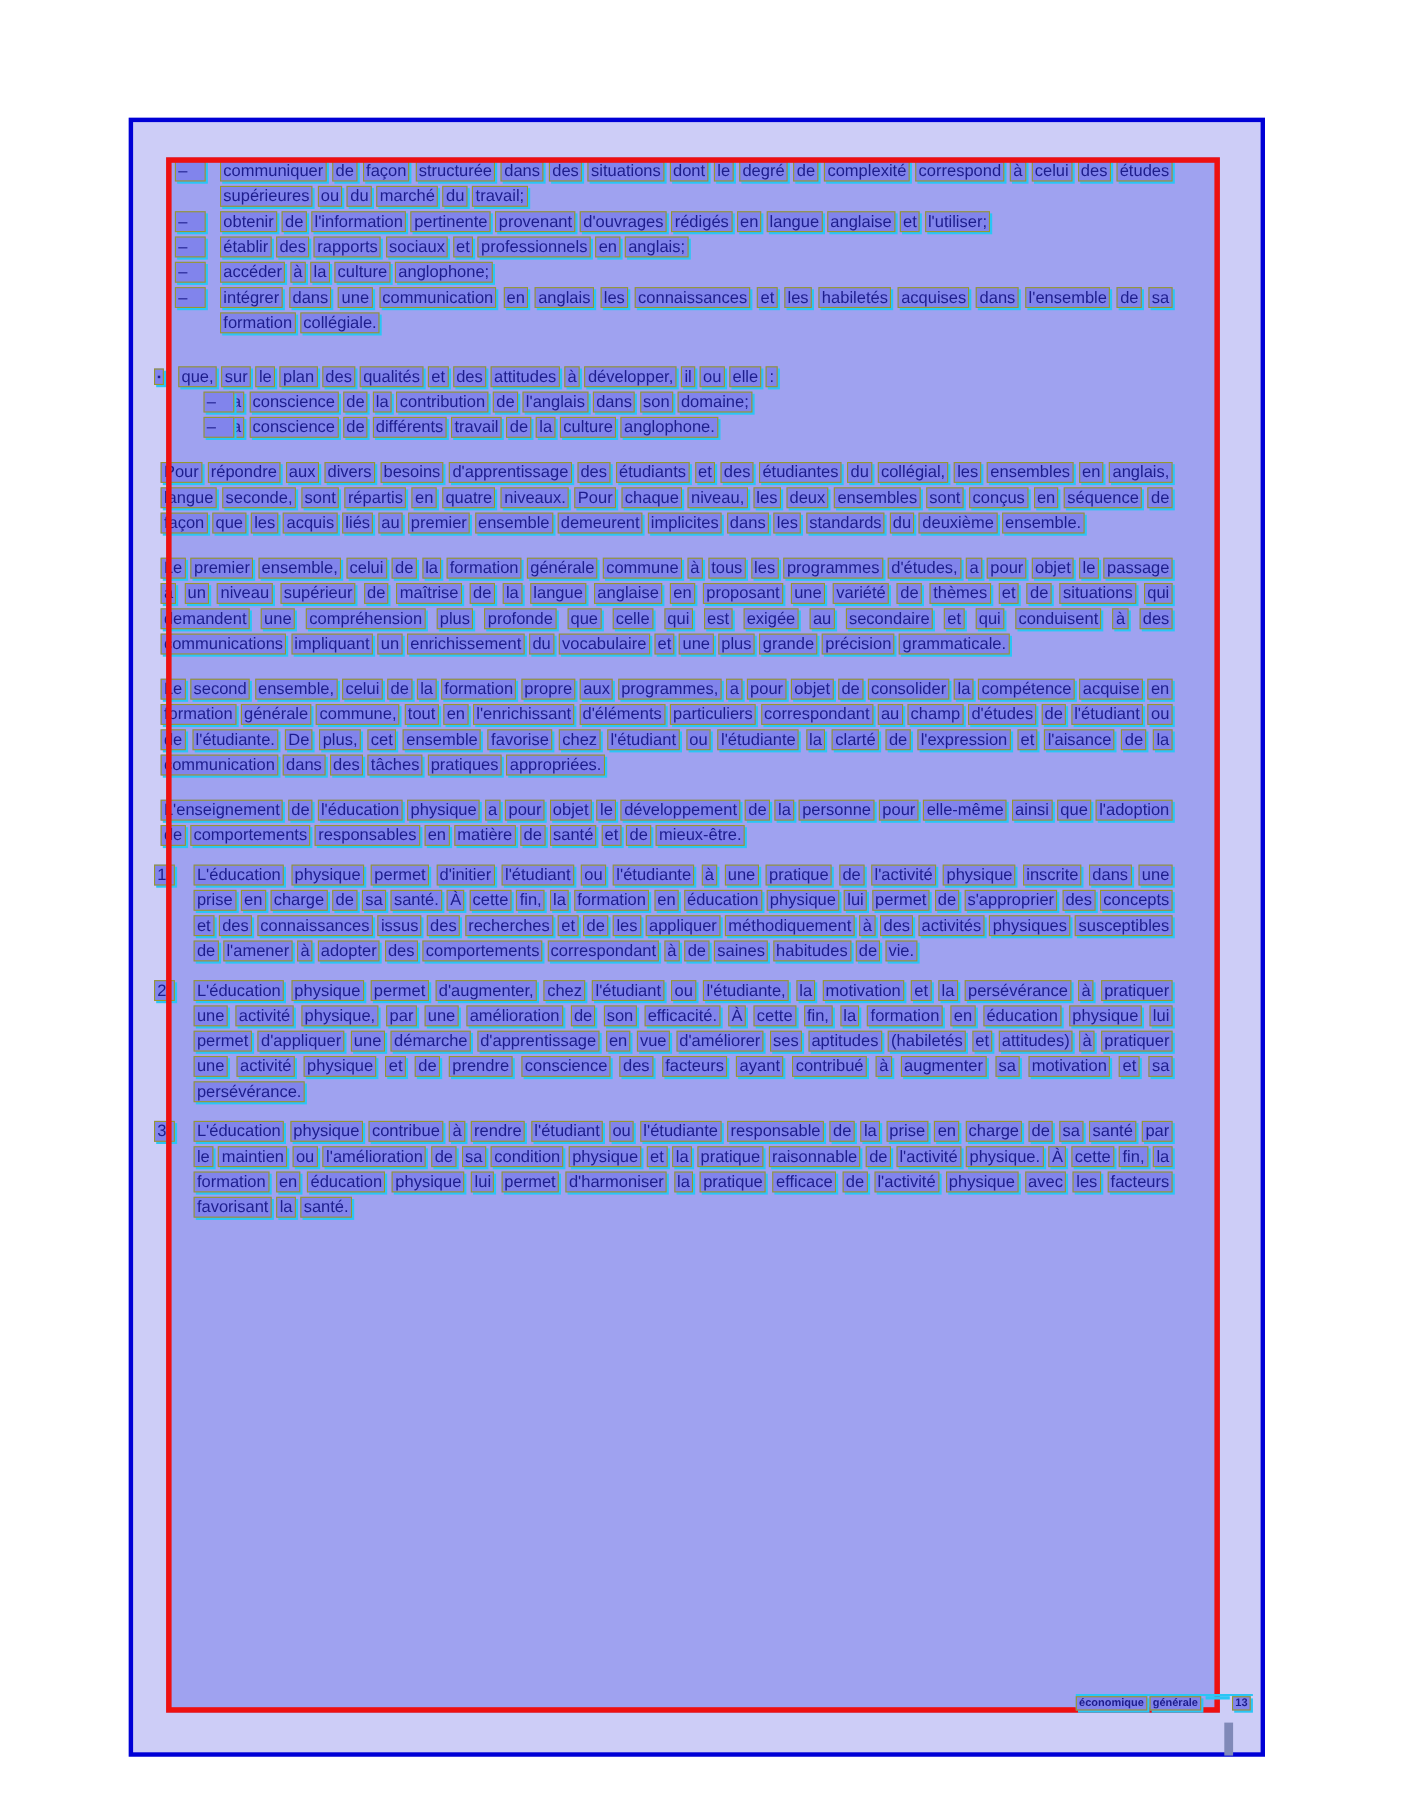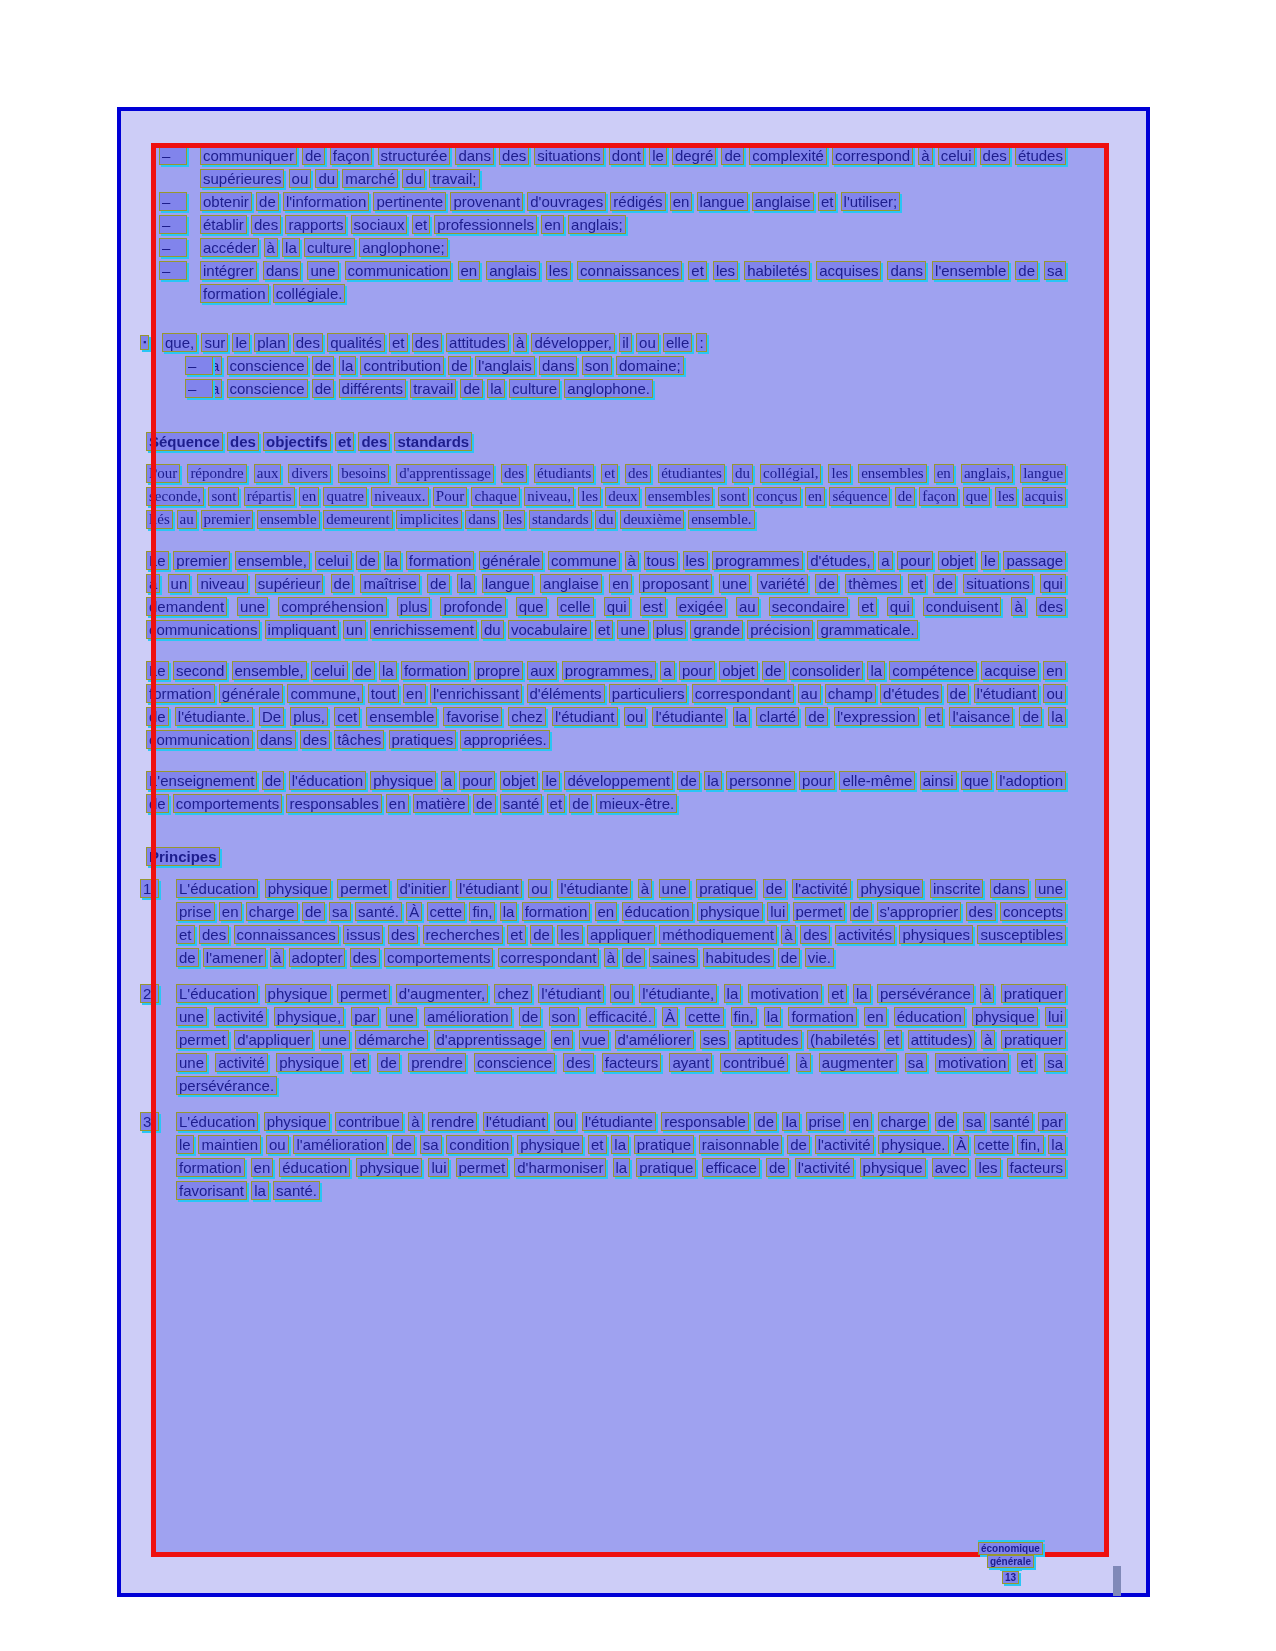--- a/index.html
+++ b/index.html
@@ -41,22 +41,22 @@
   .dash-item .marker{position:absolute;left:13px;top:2px;min-width:22px;text-align:left;}
   .dash-item.sub{padding-left:62px;}
   .dash-item.sub .marker{left:39px;}
   .bullet-para{position:relative;padding-left:16px;margin-top:26px;}
   .bullet-para .marker{position:absolute;left:-6px;top:4px;font-size:9px;line-height:13px;}
   .numbered{position:relative;padding-left:30px;margin-top:13px;}
   .numbered .marker{position:absolute;left:-6px;top:2px;}
   .heading + .numbered{margin-top:0;}
 
   .footer{position:absolute;left:978px;top:1542px;z-index:50;display:flex;
-          align-items:center;font-size:10px;font-weight:bold;color:var(--ink);
-          box-shadow:0 -2px 0 var(--line-cyan);flex-direction:column;}
+          align-items:flex-start;font-size:10px;font-weight:bold;color:var(--ink);
+          box-shadow:0 -2px 0 var(--line-cyan);}
   .footer .w{line-height:11px;margin-right:2px;}
   .cyan-gap{width:22px;height:3px;background:var(--line-cyan);margin:0 2px;}
 
   .margin-mark{position:absolute;left:1113px;top:1566px;width:8px;height:30px;
                background:#8089b8;z-index:5;}
 </style>
 </head>
 <body>
 
 <div class="page"></div>
@@ -64,26 +64,24 @@
 
 <div class="content" id="content">
     <div class="block dash-item"><span class="w marker">–</span><span class="w">communiquer</span> <span class="w">de</span> <span class="w">façon</span> <span class="w">structurée</span> <span class="w">dans</span> <span class="w">des</span> <span class="w">situations</span> <span class="w">dont</span> <span class="w">le</span> <span class="w">degré</span> <span class="w">de</span> <span class="w">complexité</span> <span class="w">correspond</span> <span class="w">à</span> <span class="w">celui</span> <span class="w">des</span> <span class="w">études</span> <span class="w">supérieures</span> <span class="w">ou</span> <span class="w">du</span> <span class="w">marché</span> <span class="w">du</span> <span class="w">travail;</span> </div>
     <div class="block dash-item"><span class="w marker">–</span><span class="w">obtenir</span> <span class="w">de</span> <span class="w">l'information</span> <span class="w">pertinente</span> <span class="w">provenant</span> <span class="w">d'ouvrages</span> <span class="w">rédigés</span> <span class="w">en</span> <span class="w">langue</span> <span class="w">anglaise</span> <span class="w">et</span> <span class="w">l'utiliser;</span> </div>
     <div class="block dash-item"><span class="w marker">–</span><span class="w">établir</span> <span class="w">des</span> <span class="w">rapports</span> <span class="w">sociaux</span> <span class="w">et</span> <span class="w">professionnels</span> <span class="w">en</span> <span class="w">anglais;</span> </div>
     <div class="block dash-item"><span class="w marker">–</span><span class="w">accéder</span> <span class="w">à</span> <span class="w">la</span> <span class="w">culture</span> <span class="w">anglophone;</span> </div>
     <div class="block dash-item"><span class="w marker">–</span><span class="w">intégrer</span> <span class="w">dans</span> <span class="w">une</span> <span class="w">communication</span> <span class="w">en</span> <span class="w">anglais</span> <span class="w">les</span> <span class="w">connaissances</span> <span class="w">et</span> <span class="w">les</span> <span class="w">habiletés</span> <span class="w">acquises</span> <span class="w">dans</span> <span class="w">l'ensemble</span> <span class="w">de</span> <span class="w">sa</span> <span class="w">formation</span> <span class="w">collégiale.</span> </div>
     <div class="block bullet-para"><span class="w marker">▪</span><span class="w">que,</span> <span class="w">sur</span> <span class="w">le</span> <span class="w">plan</span> <span class="w">des</span> <span class="w">qualités</span> <span class="w">et</span> <span class="w">des</span> <span class="w">attitudes</span> <span class="w">à</span> <span class="w">développer,</span> <span class="w">il</span> <span class="w">ou</span> <span class="w">elle</span> <span class="w">:</span> </div>
     <div class="block dash-item sub"><span class="w marker">–</span><span class="w">a</span> <span class="w">conscience</span> <span class="w">de</span> <span class="w">la</span> <span class="w">contribution</span> <span class="w">de</span> <span class="w">l'anglais</span> <span class="w">dans</span> <span class="w">son</span> <span class="w">domaine;</span> </div>
     <div class="block dash-item sub"><span class="w marker">–</span><span class="w">a</span> <span class="w">conscience</span> <span class="w">de</span> <span class="w">différents</span> <span class="w">travail</span> <span class="w">de</span> <span class="w">la</span> <span class="w">culture</span> <span class="w">anglophone.</span> </div>
-    <div class="block heading"><span class="w">Séquence</span> <span class="w">des</span> <span class="w">objectifs</span> <span class="w">et</span> <span class="w">des</span> <span class="w">standards</span> </div>
     <div class="block para"><span class="w">Pour</span> <span class="w">répondre</span> <span class="w">aux</span> <span class="w">divers</span> <span class="w">besoins</span> <span class="w">d'apprentissage</span> <span class="w">des</span> <span class="w">étudiants</span> <span class="w">et</span> <span class="w">des</span> <span class="w">étudiantes</span> <span class="w">du</span> <span class="w">collégial,</span> <span class="w">les</span> <span class="w">ensembles</span> <span class="w">en</span> <span class="w">anglais,</span> <span class="w">langue</span> <span class="w">seconde,</span> <span class="w">sont</span> <span class="w">répartis</span> <span class="w">en</span> <span class="w">quatre</span> <span class="w">niveaux.</span> <span class="w">Pour</span> <span class="w">chaque</span> <span class="w">niveau,</span> <span class="w">les</span> <span class="w">deux</span> <span class="w">ensembles</span> <span class="w">sont</span> <span class="w">conçus</span> <span class="w">en</span> <span class="w">séquence</span> <span class="w">de</span> <span class="w">façon</span> <span class="w">que</span> <span class="w">les</span> <span class="w">acquis</span> <span class="w">liés</span> <span class="w">au</span> <span class="w">premier</span> <span class="w">ensemble</span> <span class="w">demeurent</span> <span class="w">implicites</span> <span class="w">dans</span> <span class="w">les</span> <span class="w">standards</span> <span class="w">du</span> <span class="w">deuxième</span> <span class="w">ensemble.</span> </div>
     <div class="block para"><span class="w">Le</span> <span class="w">premier</span> <span class="w">ensemble,</span> <span class="w">celui</span> <span class="w">de</span> <span class="w">la</span> <span class="w">formation</span> <span class="w">générale</span> <span class="w">commune</span> <span class="w">à</span> <span class="w">tous</span> <span class="w">les</span> <span class="w">programmes</span> <span class="w">d'études,</span> <span class="w">a</span> <span class="w">pour</span> <span class="w">objet</span> <span class="w">le</span> <span class="w">passage</span> <span class="w">à</span> <span class="w">un</span> <span class="w">niveau</span> <span class="w">supérieur</span> <span class="w">de</span> <span class="w">maîtrise</span> <span class="w">de</span> <span class="w">la</span> <span class="w">langue</span> <span class="w">anglaise</span> <span class="w">en</span> <span class="w">proposant</span> <span class="w">une</span> <span class="w">variété</span> <span class="w">de</span> <span class="w">thèmes</span> <span class="w">et</span> <span class="w">de</span> <span class="w">situations</span> <span class="w">qui</span> <span class="w">demandent</span> <span class="w">une</span> <span class="w">compréhension</span> <span class="w">plus</span> <span class="w">profonde</span> <span class="w">que</span> <span class="w">celle</span> <span class="w">qui</span> <span class="w">est</span> <span class="w">exigée</span> <span class="w">au</span> <span class="w">secondaire</span> <span class="w">et</span> <span class="w">qui</span> <span class="w">conduisent</span> <span class="w">à</span> <span class="w">des</span> <span class="w">communications</span> <span class="w">impliquant</span> <span class="w">un</span> <span class="w">enrichissement</span> <span class="w">du</span> <span class="w">vocabulaire</span> <span class="w">et</span> <span class="w">une</span> <span class="w">plus</span> <span class="w">grande</span> <span class="w">précision</span> <span class="w">grammaticale.</span> </div>
     <div class="block para"><span class="w">Le</span> <span class="w">second</span> <span class="w">ensemble,</span> <span class="w">celui</span> <span class="w">de</span> <span class="w">la</span> <span class="w">formation</span> <span class="w">propre</span> <span class="w">aux</span> <span class="w">programmes,</span> <span class="w">a</span> <span class="w">pour</span> <span class="w">objet</span> <span class="w">de</span> <span class="w">consolider</span> <span class="w">la</span> <span class="w">compétence</span> <span class="w">acquise</span> <span class="w">en</span> <span class="w">formation</span> <span class="w">générale</span> <span class="w">commune,</span> <span class="w">tout</span> <span class="w">en</span> <span class="w">l'enrichissant</span> <span class="w">d'éléments</span> <span class="w">particuliers</span> <span class="w">correspondant</span> <span class="w">au</span> <span class="w">champ</span> <span class="w">d'études</span> <span class="w">de</span> <span class="w">l'étudiant</span> <span class="w">ou</span> <span class="w">de</span> <span class="w">l'étudiante.</span> <span class="w">De</span> <span class="w">plus,</span> <span class="w">cet</span> <span class="w">ensemble</span> <span class="w">favorise</span> <span class="w">chez</span> <span class="w">l'étudiant</span> <span class="w">ou</span> <span class="w">l'étudiante</span> <span class="w">la</span> <span class="w">clarté</span> <span class="w">de</span> <span class="w">l'expression</span> <span class="w">et</span> <span class="w">l'aisance</span> <span class="w">de</span> <span class="w">la</span> <span class="w">communication</span> <span class="w">dans</span> <span class="w">des</span> <span class="w">tâches</span> <span class="w">pratiques</span> <span class="w">appropriées.</span> </div>
     <div class="block para"><span class="w">L'enseignement</span> <span class="w">de</span> <span class="w">l'éducation</span> <span class="w">physique</span> <span class="w">a</span> <span class="w">pour</span> <span class="w">objet</span> <span class="w">le</span> <span class="w">développement</span> <span class="w">de</span> <span class="w">la</span> <span class="w">personne</span> <span class="w">pour</span> <span class="w">elle-même</span> <span class="w">ainsi</span> <span class="w">que</span> <span class="w">l'adoption</span> <span class="w">de</span> <span class="w">comportements</span> <span class="w">responsables</span> <span class="w">en</span> <span class="w">matière</span> <span class="w">de</span> <span class="w">santé</span> <span class="w">et</span> <span class="w">de</span> <span class="w">mieux-être.</span> </div>
-    <div class="block heading"><span class="w">Principes</span> </div>
     <div class="block numbered"><span class="w marker">1)</span><span class="w">L'éducation</span> <span class="w">physique</span> <span class="w">permet</span> <span class="w">d'initier</span> <span class="w">l'étudiant</span> <span class="w">ou</span> <span class="w">l'étudiante</span> <span class="w">à</span> <span class="w">une</span> <span class="w">pratique</span> <span class="w">de</span> <span class="w">l'activité</span> <span class="w">physique</span> <span class="w">inscrite</span> <span class="w">dans</span> <span class="w">une</span> <span class="w">prise</span> <span class="w">en</span> <span class="w">charge</span> <span class="w">de</span> <span class="w">sa</span> <span class="w">santé.</span> <span class="w">À</span> <span class="w">cette</span> <span class="w">fin,</span> <span class="w">la</span> <span class="w">formation</span> <span class="w">en</span> <span class="w">éducation</span> <span class="w">physique</span> <span class="w">lui</span> <span class="w">permet</span> <span class="w">de</span> <span class="w">s'approprier</span> <span class="w">des</span> <span class="w">concepts</span> <span class="w">et</span> <span class="w">des</span> <span class="w">connaissances</span> <span class="w">issus</span> <span class="w">des</span> <span class="w">recherches</span> <span class="w">et</span> <span class="w">de</span> <span class="w">les</span> <span class="w">appliquer</span> <span class="w">méthodiquement</span> <span class="w">à</span> <span class="w">des</span> <span class="w">activités</span> <span class="w">physiques</span> <span class="w">susceptibles</span> <span class="w">de</span> <span class="w">l'amener</span> <span class="w">à</span> <span class="w">adopter</span> <span class="w">des</span> <span class="w">comportements</span> <span class="w">correspondant</span> <span class="w">à</span> <span class="w">de</span> <span class="w">saines</span> <span class="w">habitudes</span> <span class="w">de</span> <span class="w">vie.</span> </div>
     <div class="block numbered"><span class="w marker">2)</span><span class="w">L'éducation</span> <span class="w">physique</span> <span class="w">permet</span> <span class="w">d'augmenter,</span> <span class="w">chez</span> <span class="w">l'étudiant</span> <span class="w">ou</span> <span class="w">l'étudiante,</span> <span class="w">la</span> <span class="w">motivation</span> <span class="w">et</span> <span class="w">la</span> <span class="w">persévérance</span> <span class="w">à</span> <span class="w">pratiquer</span> <span class="w">une</span> <span class="w">activité</span> <span class="w">physique,</span> <span class="w">par</span> <span class="w">une</span> <span class="w">amélioration</span> <span class="w">de</span> <span class="w">son</span> <span class="w">efficacité.</span> <span class="w">À</span> <span class="w">cette</span> <span class="w">fin,</span> <span class="w">la</span> <span class="w">formation</span> <span class="w">en</span> <span class="w">éducation</span> <span class="w">physique</span> <span class="w">lui</span> <span class="w">permet</span> <span class="w">d'appliquer</span> <span class="w">une</span> <span class="w">démarche</span> <span class="w">d'apprentissage</span> <span class="w">en</span> <span class="w">vue</span> <span class="w">d'améliorer</span> <span class="w">ses</span> <span class="w">aptitudes</span> <span class="w">(habiletés</span> <span class="w">et</span> <span class="w">attitudes)</span> <span class="w">à</span> <span class="w">pratiquer</span> <span class="w">une</span> <span class="w">activité</span> <span class="w">physique</span> <span class="w">et</span> <span class="w">de</span> <span class="w">prendre</span> <span class="w">conscience</span> <span class="w">des</span> <span class="w">facteurs</span> <span class="w">ayant</span> <span class="w">contribué</span> <span class="w">à</span> <span class="w">augmenter</span> <span class="w">sa</span> <span class="w">motivation</span> <span class="w">et</span> <span class="w">sa</span> <span class="w">persévérance.</span> </div>
     <div class="block numbered"><span class="w marker">3)</span><span class="w">L'éducation</span> <span class="w">physique</span> <span class="w">contribue</span> <span class="w">à</span> <span class="w">rendre</span> <span class="w">l'étudiant</span> <span class="w">ou</span> <span class="w">l'étudiante</span> <span class="w">responsable</span> <span class="w">de</span> <span class="w">la</span> <span class="w">prise</span> <span class="w">en</span> <span class="w">charge</span> <span class="w">de</span> <span class="w">sa</span> <span class="w">santé</span> <span class="w">par</span> <span class="w">le</span> <span class="w">maintien</span> <span class="w">ou</span> <span class="w">l'amélioration</span> <span class="w">de</span> <span class="w">sa</span> <span class="w">condition</span> <span class="w">physique</span> <span class="w">et</span> <span class="w">la</span> <span class="w">pratique</span> <span class="w">raisonnable</span> <span class="w">de</span> <span class="w">l'activité</span> <span class="w">physique.</span> <span class="w">À</span> <span class="w">cette</span> <span class="w">fin,</span> <span class="w">la</span> <span class="w">formation</span> <span class="w">en</span> <span class="w">éducation</span> <span class="w">physique</span> <span class="w">lui</span> <span class="w">permet</span> <span class="w">d'harmoniser</span> <span class="w">la</span> <span class="w">pratique</span> <span class="w">efficace</span> <span class="w">de</span> <span class="w">l'activité</span> <span class="w">physique</span> <span class="w">avec</span> <span class="w">les</span> <span class="w">facteurs</span> <span class="w">favorisant</span> <span class="w">la</span> <span class="w">santé.</span> </div>
   </div>
 
 <div class="red-frame"></div>
 
 <div class="footer">
   <span class="w">économique</span>
   <span class="w">générale</span>

